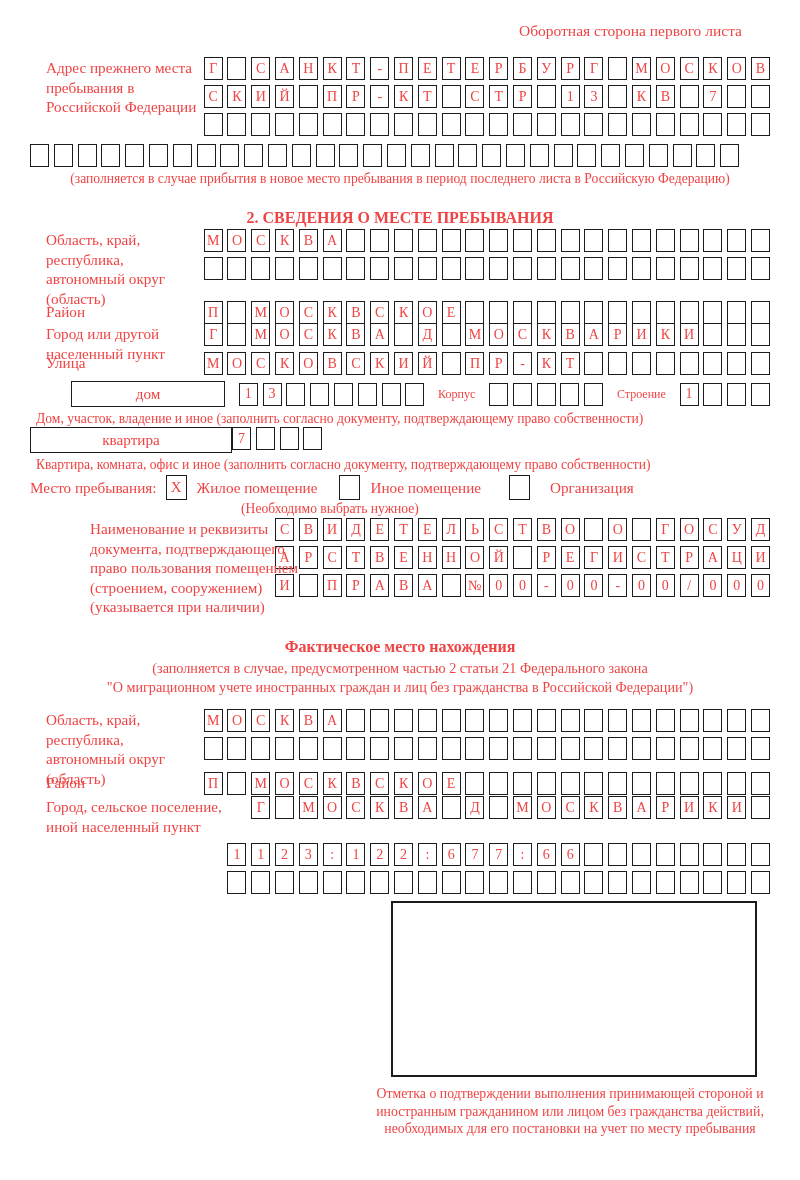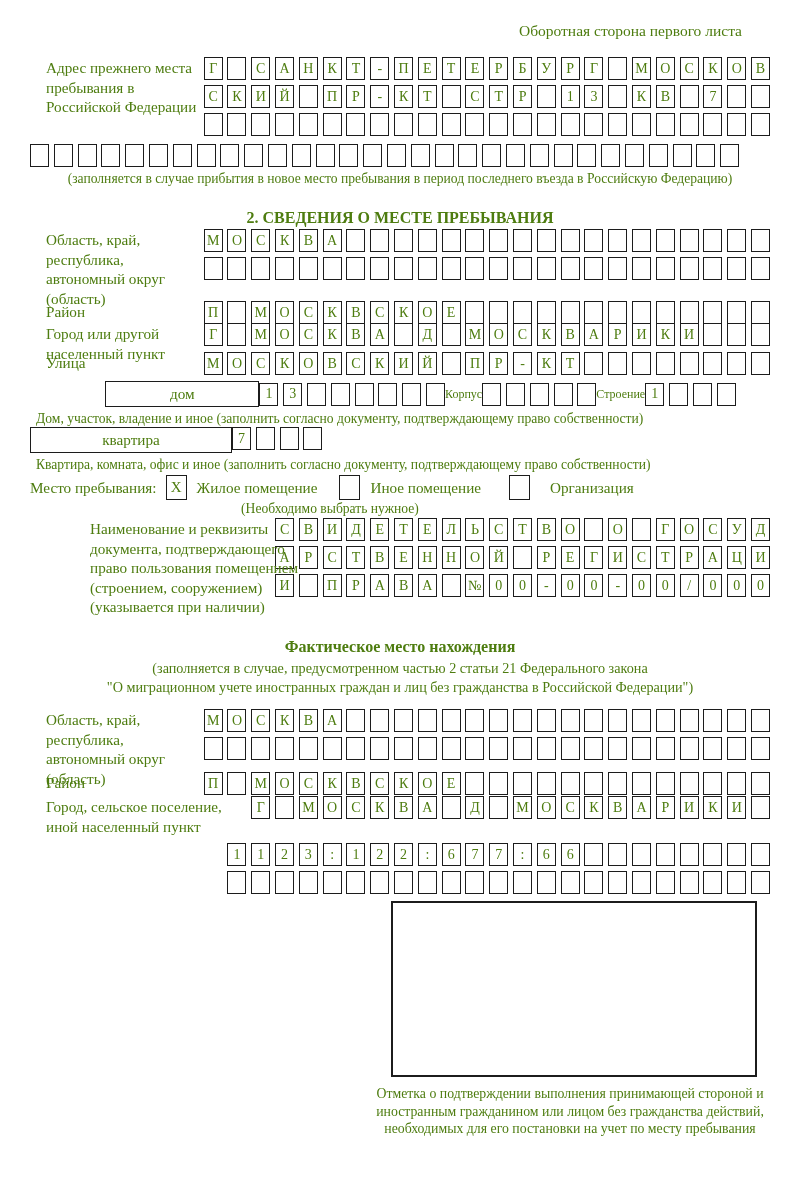--- a/index.html
+++ b/index.html
@@ -1,20 +1,20 @@
 <!DOCTYPE html>
 <html><head>
 <meta charset="utf-8">
 <style>
   html,body { margin:0; padding:0; background:#ffffff; }
   .page {
     width:800px; height:1180px; box-sizing:border-box;
     padding:22px 30px 0 30px;
     font-family:"Liberation Serif","DejaVu Serif",serif;
-    color:#4d7c0f; overflow:hidden; position:relative;
+    color:#ef4444; overflow:hidden; position:relative;
   }
   .hdr { text-align:right; font-size:15.5px; padding-right:28px; }
 
   .frow { position:relative; display:flex; }
   .lbl { position:absolute; left:16px; top:1px; font-size:15.2px; line-height:19.5px; }
   .w160 { width:160px; } .w125 { width:125px; } .w170 { width:170px; }
   .w215 { width:215px;margin-left:44px; } .w205 { width:205px; } .w185 { width:185px; }
 
   .rowstack { margin-left:auto; display:flex; flex-direction:column; gap:5px; }
   .boxes { display:flex; gap:4.8px; justify-content:flex-end; }
@@ -23,21 +23,21 @@
     display:flex; align-items:center; justify-content:center;
     font-size:14px; line-height:1;
   }
   .fullrow { display:flex; gap:4.8px; }
 
   .cap { font-size:13.6px; line-height:17px; }
   .center { text-align:center; }
   .sec-title { font-weight:bold; font-size:16px; text-align:center; line-height:20px; }
   .note14 { font-size:14.2px; text-align:center; line-height:17px; }
 
-  .house-row { display:flex; align-items:center; justify-content:center;padding-left:41px; }
+  .house-row { display:flex; align-items:center; justify-content:space-between;padding-left:41px; }
   .wbox {
     border:1.5px solid #1c1c1c; height:24px; display:flex;
     align-items:center; justify-content:center; font-size:15.2px; flex:none;
   }
   .inline-lbl { font-size:12px; flex:none; }
   .boxes-inline { display:flex; gap:4.8px; flex:none; }
 
   .apt-row { display:flex; align-items:flex-start; gap:0; }
 
   .stay-row { display:flex; align-items:center; font-size:15.2px; }
@@ -182,21 +182,21 @@
       <span class="cbox"></span>
       <span class="cbox"></span>
       <span class="cbox"></span>
       <span class="cbox"></span>
       <span class="cbox"></span>
       <span class="cbox"></span>
       <span class="cbox"></span>
       <span class="cbox"></span>
       <span class="cbox"></span>
     </div>
-  <div class="cap center mt-note1">(заполняется в случае прибытия в новое место пребывания в период последнего въезда в Российскую Федерацию)</div>
+  <div class="cap center mt-note1">(заполняется в случае прибытия в новое место пребывания в период последнего листа в Российскую Федерацию)</div>
 
   <div class="sec-title mt-title2">2. СВЕДЕНИЯ О МЕСТЕ ПРЕБЫВАНИЯ</div>
 
   <div class="frow mt-region">
     <div class="lbl w125">Область, край, республика, автономный округ (область)</div>
     <div class="rowstack">
       <div class="boxes">
           <span class="cbox">М</span>
           <span class="cbox">О</span>
           <span class="cbox">С</span>

